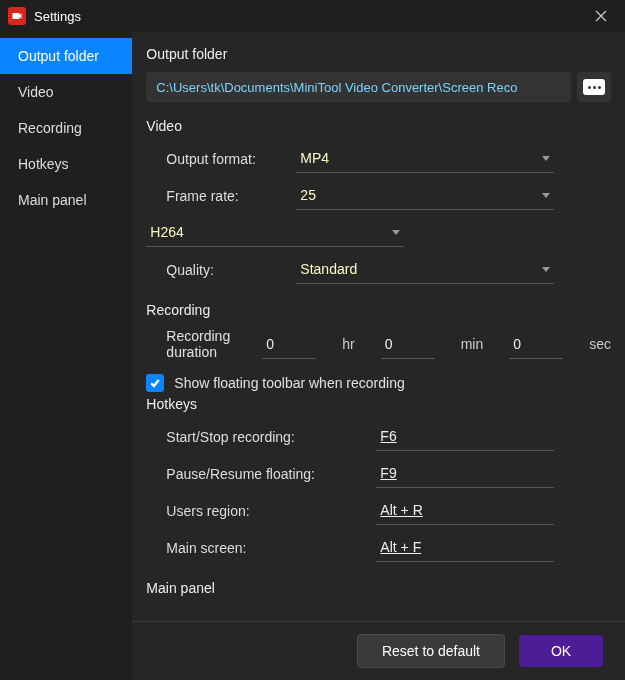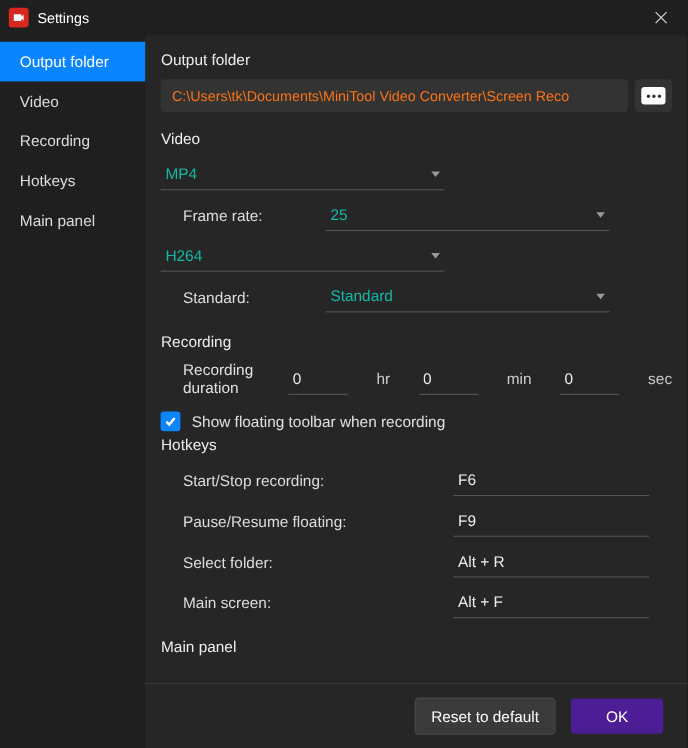--- a/index.html
+++ b/index.html
@@ -104,21 +104,21 @@
   
   .path-row {
     display: flex;
     align-items: center;
     gap: 6px;
     margin-bottom: 16px;
   }
   .path-input {
     flex: 1;
     background: #333333;
-    color: #f97316;
+    color: #7dd3fc;
     border: none;
     border-radius: 4px;
     padding: 8px 10px;
     font-size: 13px;
     height: 30px;
     box-sizing: border-box;
     overflow: hidden;
     text-overflow: clip;
     white-space: nowrap;
   }
@@ -160,21 +160,21 @@
     font-size: 14px;
     flex-shrink: 0;
   }
   .select {
     flex: 1;
     max-width: 250px;
     background: transparent;
     border: none;
     border-bottom: 1px solid #555;
     padding: 6px 4px;
-    color: #14b8a6;
+    color: #fef9c3;
     font-size: 14px;
     display: flex;
     align-items: center;
     cursor: pointer;
     position: relative;
   }
   .select .value { flex: 1; }
   .select .caret {
     width: 0; height: 0;
     border-left: 4px solid transparent;
@@ -219,51 +219,51 @@
     justify-content: center;
     cursor: pointer;
   }
   .checkbox svg { width: 12px; height: 12px; stroke: #fff; stroke-width: 3; fill: none; }
 
   
   .hotkey-row {
     display: flex;
     align-items: center;
     margin-bottom: 8px;
-    gap: 36px;
   }
   .hotkey-label {
     width: 210px;
     padding-left: 20px;
     color: #ddd;
     font-size: 14px;
   }
   .hotkey-input {
     flex: 1;
     max-width: 170px;
     background: transparent;
     border: none;
     border-bottom: 1px solid #555;
     padding: 6px 4px;
     color: #eee;
     font-size: 14px;
+    text-decoration: underline;
   }
 
   
   .footer {
     height: 58px;
     border-top: 1px solid #3a3a3a;
     display: flex;
     align-items: center;
     justify-content: flex-end;
     gap: 14px;
     padding: 0 22px;
   }
   .btn {
-    padding: 8px 14px;
+    padding: 8px 24px;
     border-radius: 4px;
     font-size: 14px;
     border: none;
     cursor: pointer;
   }
   .btn-secondary {
     background: #3a3a3a;
     color: #fff;
     border: 1px solid #4a4a4a;
   }
@@ -314,20 +314,21 @@
                 <span></span>
                 <span></span>
                 <span></span>
               </span>
           </button>
         </div>
 
         <div class="section-title">Video</div>
 
         <div class="form-row">
+          <div class="form-label">Output format:</div>
           <div class="select">
             <span class="value">MP4</span>
             <span class="caret"></span>
           </div>
         </div>
 
         <div class="form-row">
           <div class="form-label">Frame rate:</div>
           <div class="select">
             <span class="value">25</span>
@@ -336,21 +337,21 @@
         </div>
 
         <div class="form-row">
           <div class="select">
             <span class="value">H264</span>
             <span class="caret"></span>
           </div>
         </div>
 
         <div class="form-row">
-          <div class="form-label">Standard:</div>
+          <div class="form-label">Quality:</div>
           <div class="select">
             <span class="value">Standard</span>
             <span class="caret"></span>
           </div>
         </div>
 
         <div class="section-title" style="margin-top:18px">Recording</div>
 
         <div class="rec-row">
           <span style="margin-right:6px;">Recording duration</span>
@@ -377,21 +378,21 @@
           <div class="hotkey-label">Start/Stop recording:</div>
           <input class="hotkey-input" value="F6" style="">
         </div>
 
         <div class="hotkey-row">
           <div class="hotkey-label">Pause/Resume floating:</div>
           <input class="hotkey-input" value="F9" style="">
         </div>
 
         <div class="hotkey-row">
-          <div class="hotkey-label">Select folder:</div>
+          <div class="hotkey-label">Users region:</div>
           <input class="hotkey-input" value="Alt + R" style="">
         </div>
 
         <div class="hotkey-row">
           <div class="hotkey-label">Main screen:</div>
           <input class="hotkey-input" value="Alt + F" style="">
         </div>
 
         <div class="section-title" style="margin-top:18px">Main panel</div>
 

